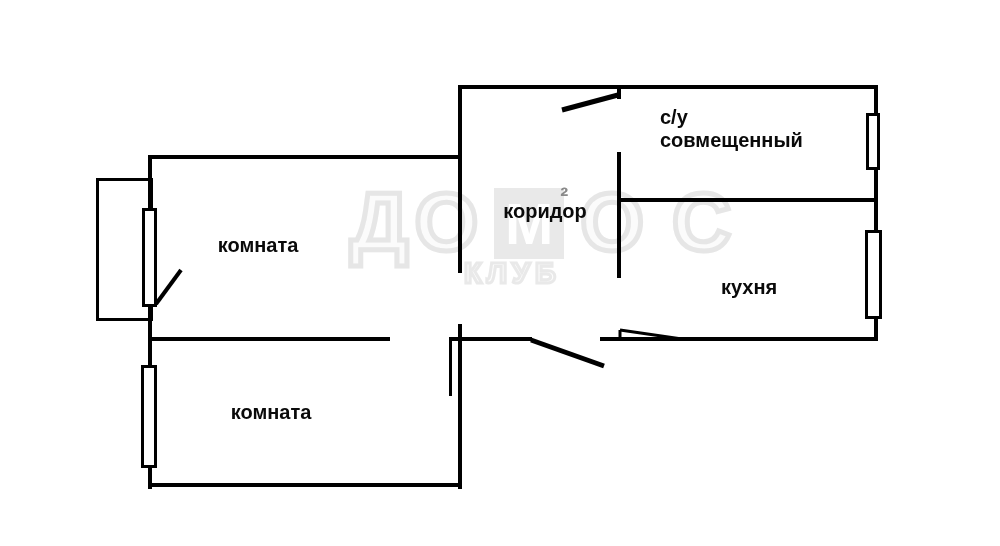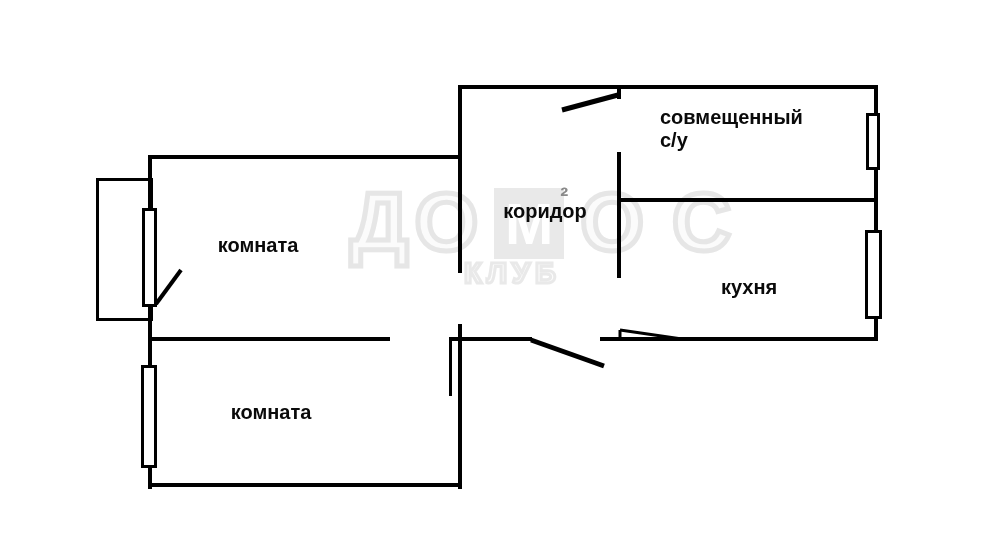--- a/index.html
+++ b/index.html
@@ -89,17 +89,17 @@
     <line x1="531" y1="340" x2="604" y2="366" stroke="#000" stroke-width="5"></line>
     <line x1="620" y1="330" x2="620" y2="340" stroke="#000" stroke-width="3"></line>
     <line x1="620" y1="330" x2="682" y2="339" stroke="#000" stroke-width="3"></line>
   </svg>
 
   <div class="room-label" style="left:258px;top:245px;">комната</div>
   <div class="room-label" style="left:271px;top:412px;">комната</div>
   <div class="room-label" style="left:545px;top:211px;">коридор</div>
   <div class="room-label" style="left:749px;top:287px;">кухня</div>
   <div class="bath-label" style="left:660px;top:106px;">
+    <div>с/у</div>
     <div>совмещенный</div>
-    <div>с/у</div>
   </div>
 
 </div>
 
 </body></html>

